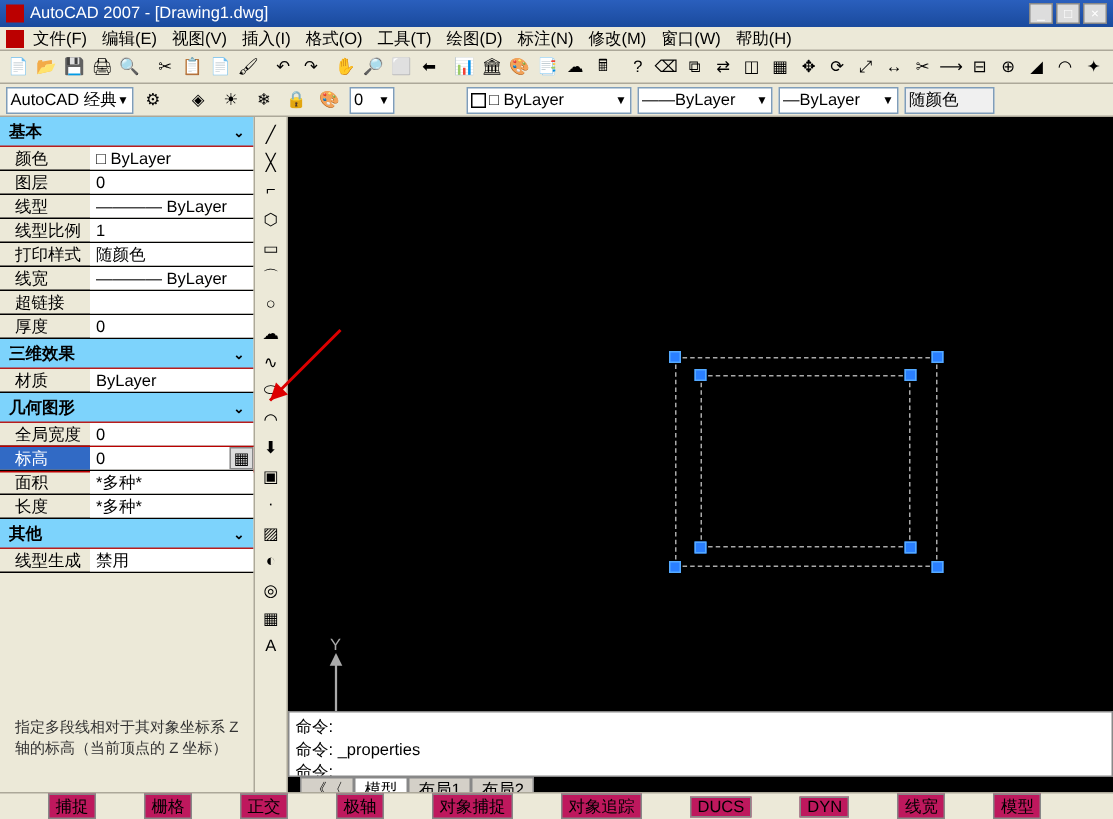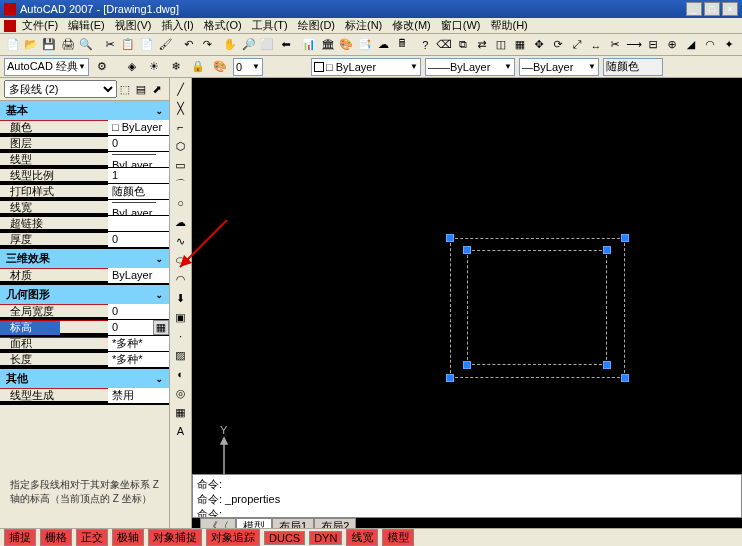--- a/index.html
+++ b/index.html
@@ -14,41 +14,41 @@
 .tbtn{width:18px;height:18px;border:1px solid transparent;display:flex;align-items:center;justify-content:center;}
 .toolbar2{background:#ece9d8;height:22px;display:flex;align-items:center;padding:0 4px;gap:4px;border-bottom:1px solid #aca899;}
 .combo{background:#fff;border:1px solid #7f9db9;height:18px;display:flex;align-items:center;padding:0 2px;}
 .combo .arrow{margin-left:auto;font-size:8px;}
 .main{display:flex;height:450px;}
 .propanel{width:170px;background:#ece9d8;border-right:1px solid #aca899;overflow-y:auto;}
 .propanel .hdr{background:#ece9d8;padding:2px 4px;display:flex;align-items:center;border-bottom:1px solid #aca899;}
 .propanel .hdr select{flex:1;height:18px;font-size:11px;}
 .cathdr{background:#7dd3fc;padding:2px 6px;font-weight:bold;border-bottom:1px solid #b91c1c;display:flex;align-items:center;}
 .cathdr .exp{margin-left:auto;font-size:9px;}
-.prow{display:flex;border-bottom:4px solid #000000;height:16px;align-items:center;gap:48px;}
+.prow{display:flex;border-bottom:1px solid #000000;height:16px;align-items:center;}
 .prow .lbl{width:60px;padding-left:10px;}
 .prow .val{flex:1;padding-left:4px;background:#fff;height:15px;display:flex;align-items:center;position:relative;}
 .prow.hl{outline:1px solid #b00;align-items:center;}
 .prow.hl .lbl{background:#316ac5;color:#fff;}
 .prow.hl input{border:none;outline:none;width:100%;background:#fff;font-size:11px;}
 .prow.hl .calc{position:absolute;right:0;width:16px;height:15px;background:#ddd;border:1px solid #888;display:flex;align-items:center;justify-content:center;}
 .lefttb{width:22px;background:#ece9d8;border-right:1px solid #aca899;display:flex;flex-direction:column;align-items:center;gap:1px;padding-top:2px;}
 .lefttb .tbtn{width:18px;height:18px;}
 .canvas{flex:1;background:#000;position:relative;}
 .rect{position:absolute;border:1px dashed #aaa;}
 .grip{position:absolute;width:8px;height:8px;background:#2a7fff;border:1px solid #5af;}
 .ucs{position:absolute;left:20px;bottom:30px;}
 .ucs svg{width:70px;height:70px;}
 .arrow-annot{position:absolute;left:172px;top:215px;pointer-events:none;}
 .modeltabs{position:absolute;left:200px;bottom:12px;background:#ece9d8;display:flex;height:16px;font-size:10px;}
 .modeltabs span{padding:0 6px;border:1px solid #888;background:#d4d0c8;}
 .cmdline{position:absolute;left:192px;right:0;bottom:28px;height:44px;background:#fff;border:1px solid #888;padding:2px 4px;font-family:monospace;font-size:11px;overflow:hidden;}
 .statusbar{position:absolute;left:0;right:0;bottom:0;height:18px;background:#ece9d8;border-top:1px solid #aca899;display:flex;align-items:center;padding:0 4px;gap:4px;font-size:10px;}
 .statusbar .coord{width:150px;}
-.statusbar .sbtn{border:1px solid #888;padding:0 4px;background:#ef4444;}
+.statusbar .sbtn{border:1px solid #888;padding:0 4px;background:#be185d;margin-left:28px;}
 .proptip{position:absolute;left:10px;bottom:40px;width:155px;font-size:10px;color:#333;}
 .sep{width:4px;}
 </style>
 </head>
 <body>
 
 <div class="titlebar">
   <span class="icon"></span>
   <span>AutoCAD 2007 - [Drawing1.dwg]</span>
   <div class="winbtns">
@@ -153,26 +153,20 @@
       <span>ByLayer</span>
       <span class="arrow">▼</span>
   </div>
   <div class="combo" style="width:60px;background:#f0f0f0;">
     <span>随颜色</span>
   </div>
 </div>
 
 <div class="main">
   <div class="propanel">
-    <div class="hdr">
-      <select><option>多段线 (2)</option></select>
-      <span class="tbtn" style="width:16px;">⬚</span>
-      <span class="tbtn" style="width:16px;">▤</span>
-      <span class="tbtn" style="width:16px;">⬈</span>
-    </div>
     <div id="propcats">
         <div class="cathdr">
           <span>基本</span>
           <span class="exp">⌄</span>
         </div>
         <div class="prow">
           <span class="lbl">颜色</span>
           <span class="val">□ ByLayer</span>
         </div>
         <div class="prow">

